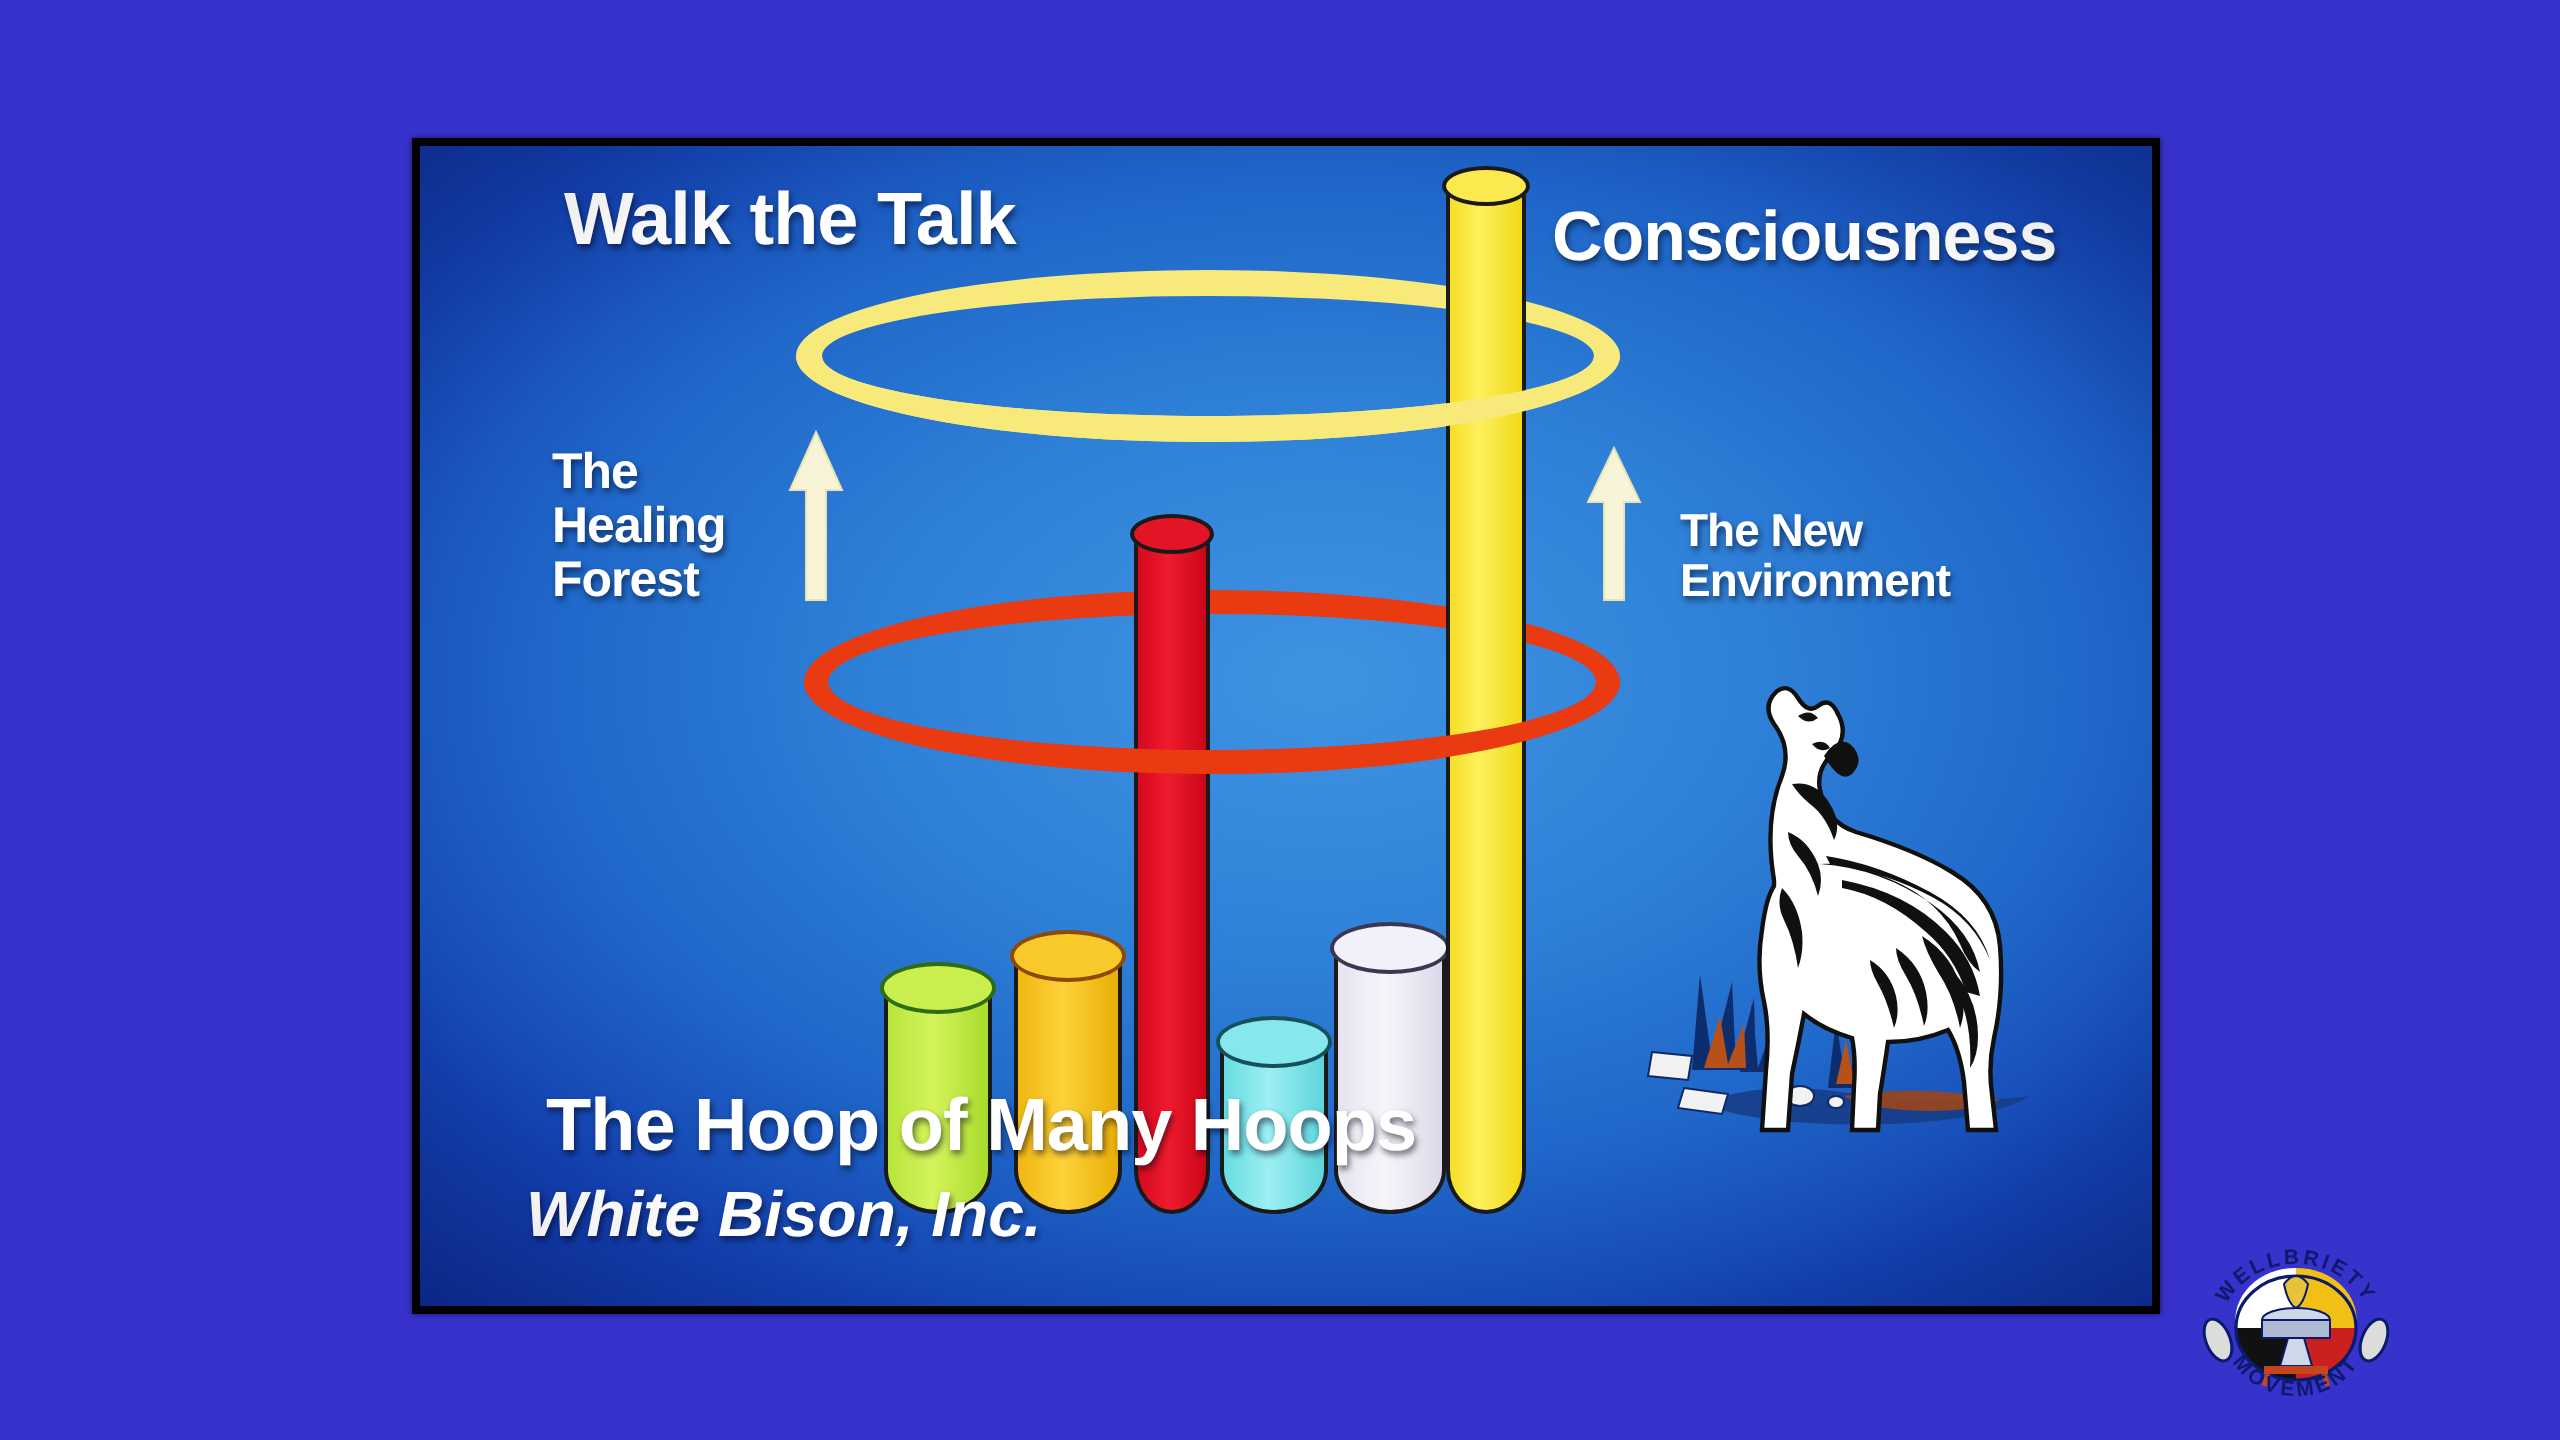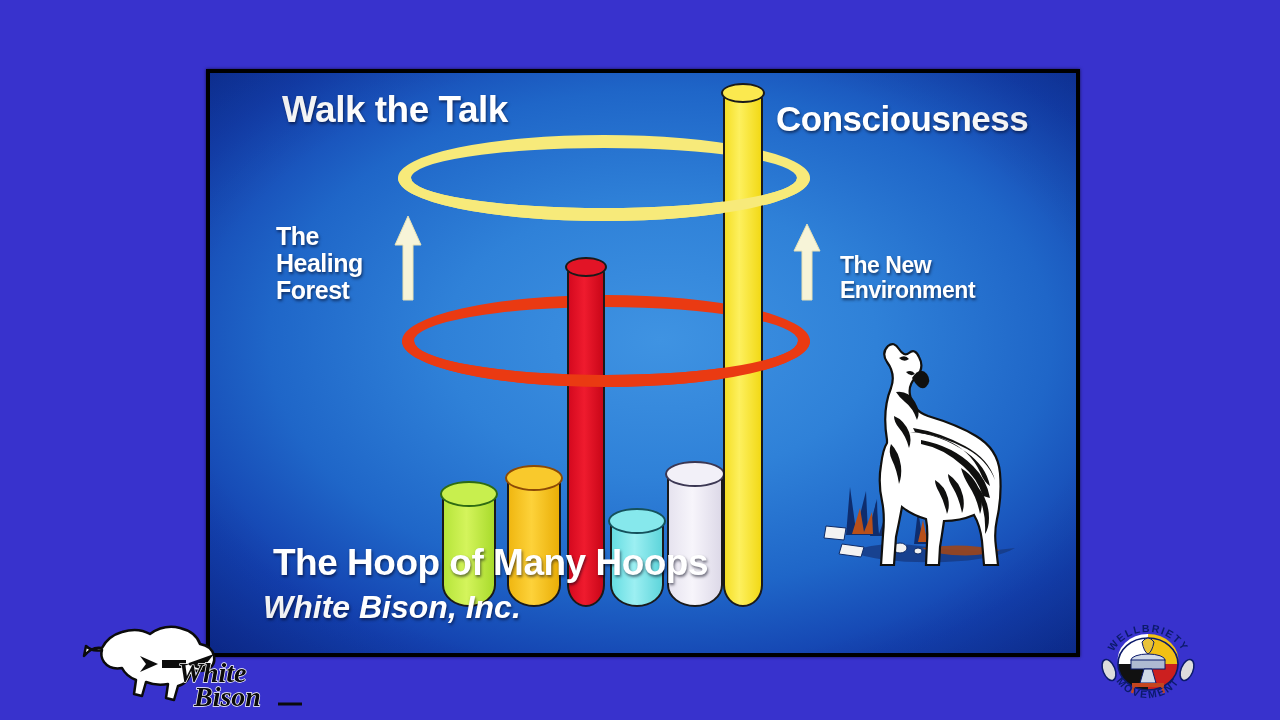--- a/index.html
+++ b/index.html
@@ -336,50 +336,20 @@
       <div class="slide-text" id="new-environment">The New
 Environment</div>
 
       <div class="slide-text" id="hoop-of-many-hoops">The Hoop of Many Hoops</div>
 
       <div class="slide-text" id="white-bison-inc">White Bison, Inc.</div>
 
     </div>
   </div>
 
-  <div id="logo-white-bison">
-    <svg width="240" height="94" viewBox="0 0 240 94">
-
-      <path d="M22 36
-               q8 -10 18 -8
-               q6 -12 20 -16
-               q16 -5 28 2
-               q14 -10 30 -6
-               q16 4 20 16
-               q12 2 14 12
-               q2 10 -8 14
-               q-6 2 -14 0
-               q-4 14 -14 16
-               l-4 14 l-8 -2 l2 -14
-               q-12 2 -22 -2
-               l-4 14 l-8 -2 l2 -14
-               q-10 -4 -14 -12
-               q-12 2 -18 -6
-               q-4 -6 -2 -12
-               q-10 2 -16 -4 Z" fill="#ffffff" stroke="#0b0b0b" stroke-width="2.5" stroke-linejoin="round"></path>
-
-      <path d="M124 44 L152 34 L144 44 L152 54 Z" fill="#0b0b0b"></path>
-      <path d="M124 40 L100 40 L100 48 L124 48 Z" fill="#0b0b0b"></path>
-      <path d="M96 44 L78 36 L84 44 L78 52 Z" fill="#0b0b0b"></path>
-
-      <text x="116" y="62" font-family="Liberation Serif, serif" font-size="28" font-style="italic" font-weight="bold" fill="#0b0b0b" stroke="#ffffff" stroke-width="1.4" paint-order="stroke">White</text>
-      <text x="132" y="86" font-family="Liberation Serif, serif" font-size="28" font-style="italic" font-weight="bold" fill="#0b0b0b" stroke="#ffffff" stroke-width="1.4" paint-order="stroke">Bison</text>
-      <path d="M216 84 L242 84" stroke="#0b0b0b" stroke-width="3"></path>
-    </svg>
-  </div>
 
   <div id="logo-wellbriety">
     <svg width="100" height="100" viewBox="0 0 100 100">
       <defs>
         <path id="arcTop" d="M 12 54 A 38 34 0 0 1 88 54" fill="none"></path>
         <path id="arcBot" d="M 14 54 A 36 32 0 0 0 86 54" fill="none"></path>
       </defs>
 
       <g stroke="#0b1a6b" stroke-width="1.5" fill="#dcdcdc">
         <ellipse cx="11" cy="58" rx="6" ry="11" transform="rotate(-22 11 58)"></ellipse>

